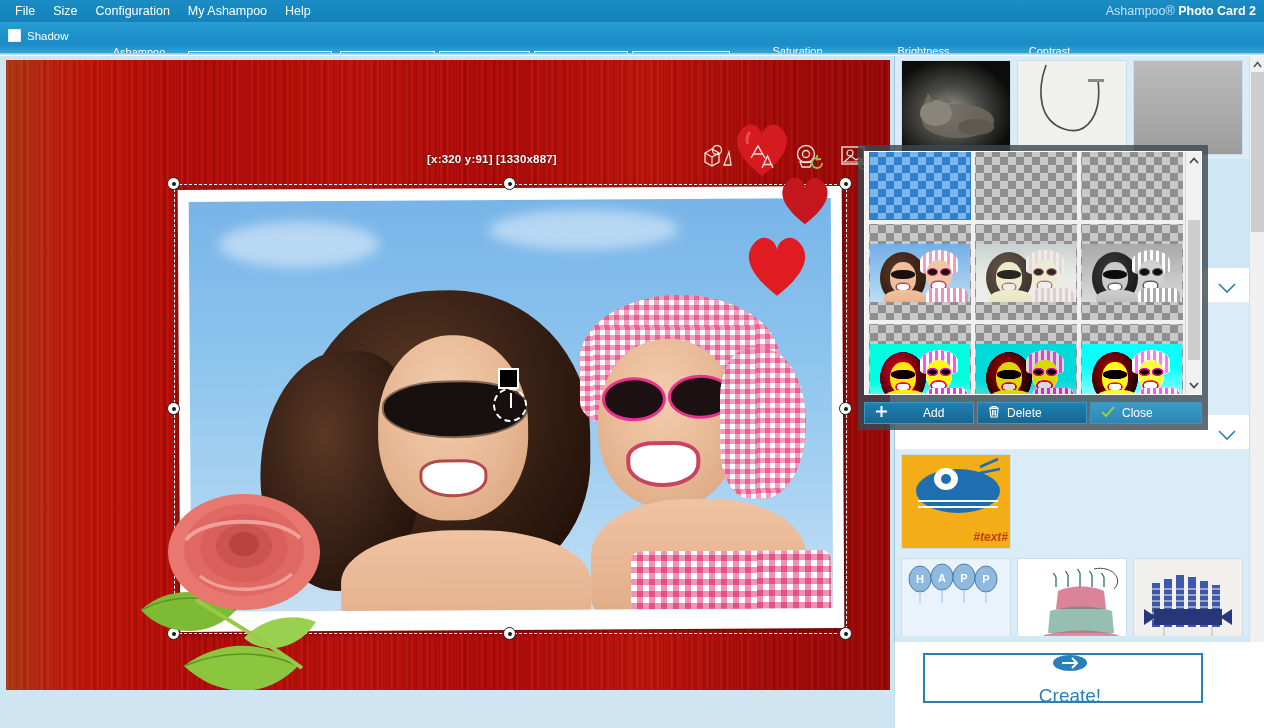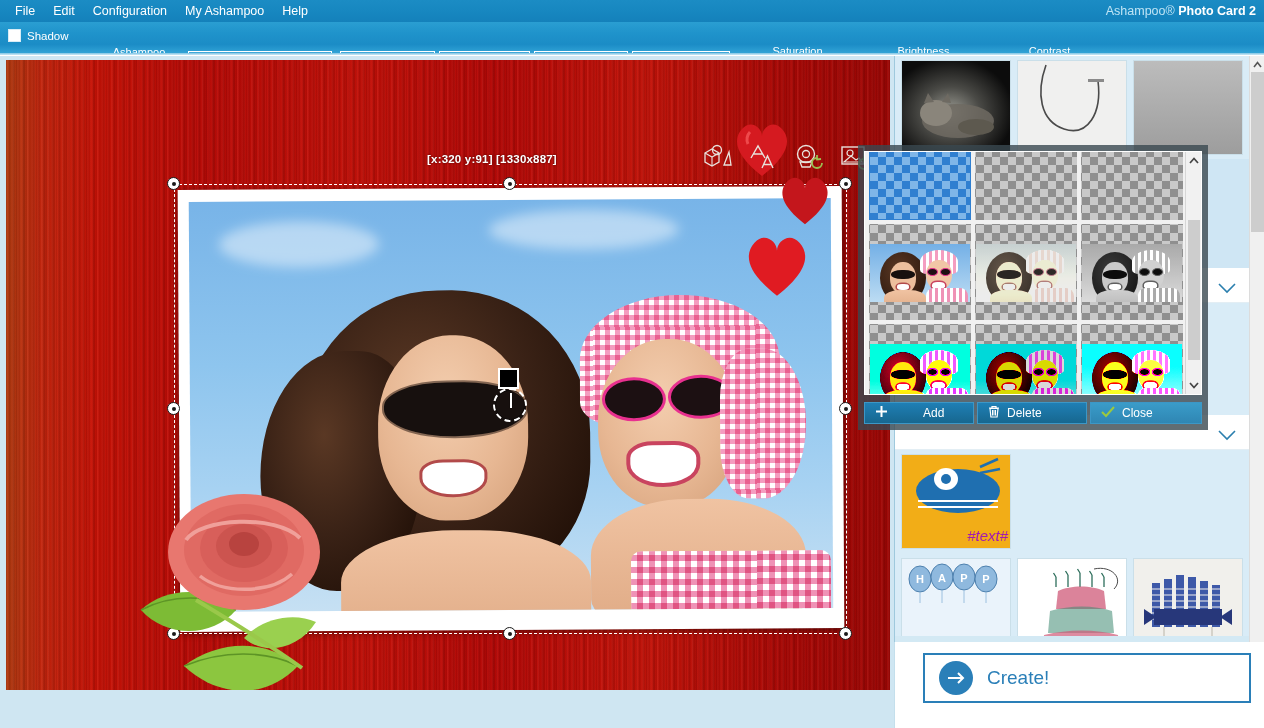--- a/index.html
+++ b/index.html
@@ -253,23 +253,23 @@
   #sb-vscroll .thumb-bar{
     position:absolute; left:1px; top:16px; width:13px; height:160px; background:#cdcdcd;
   }
 
   
   #create-area{
     position:absolute; left:894px; top:642px; width:370px; height:86px;
     background:#ffffff; border-left:1px solid #c4dfec;
   }
   #create-btn{
-    position:absolute; left:28px; top:11px; width:328px; height:50px;
+    position:absolute; left:28px; top:11px; width:280px; height:50px;
     border:2px solid #2a7fb8; background:#ffffff;
-    display:flex; align-items:center; gap:14px; padding-left:14px; cursor:default;
+    display:flex; align-items:center; gap:14px; padding-left:14px; cursor:default;flex-direction:column;
   }
   #create-btn .circ{
     width:34px; height:34px; border-radius:50%; background:#2a7fb8;
     display:flex; align-items:center; justify-content:center;
   }
   #create-btn .txt{ color:#2a7fb8; font-size:19px; }
 
   
   #bottom-strip{
     position:absolute; left:0; top:696px; width:894px; height:32px;
@@ -333,21 +333,21 @@
   }
   .dlg-btn.hot{
     background:linear-gradient(to bottom,#3a9cc9,#2f86b3);
   }
 </style>
 </head>
 <body>
 
 <div id="menubar">
   <div class="menu-item">File</div>
-  <div class="menu-item">Edit</div>
+  <div class="menu-item">Size</div>
   <div class="menu-item">Configuration</div>
   <div class="menu-item">My Ashampoo</div>
   <div class="menu-item">Help</div>
   <div id="brand">
     <span>Ashampoo</span><span>®</span>
     <b>Photo Card 2</b>
   </div>
 </div>
 
 <div id="toolbar">
@@ -604,21 +604,21 @@
     <div class="panel-body">
       <div class="thumb">
         <div style="position:absolute;inset:0;background:#f2ad17;"></div>
         <svg style="position:absolute;left:4px;top:2px;" width="100" height="66" viewBox="0 0 100 66">
           <ellipse cx="52" cy="34" rx="42" ry="22" fill="#1f6fb0"></ellipse>
           <ellipse cx="40" cy="22" rx="12" ry="11" fill="#ffffff"></ellipse>
           <ellipse cx="40" cy="22" rx="5" ry="5" fill="#1f6fb0"></ellipse>
           <path d="M12 44 L92 44 M12 50 L92 50" stroke="#ffffff" stroke-width="2"></path>
           <path d="M74 10 L92 2 M74 16 L94 12" stroke="#1f6fb0" stroke-width="2.5"></path>
         </svg>
-        <span style="position:absolute;right:2px;bottom:4px;color:#a21caf;font-style:italic;font-weight:normal;font-size:15px;">#text#</span>
+        <span style="position:absolute;right:2px;bottom:4px;color:#c2410c;font-style:italic;font-weight:bold;font-size:12px;">#text#</span>
       </div>
     </div>
 
     <div class="panel-body" style="padding-top:5px;">
       <div class="thumb" style="height:105px;">
         <div style="position:absolute;inset:0;background:#eaf3fb;"></div>
         <svg style="position:absolute;left:4px;top:4px;" width="100" height="62" viewBox="0 0 100 62">
           <g fill="#8fb9de" stroke="#4d80ae" stroke-width="1">
             <ellipse cx="14" cy="16" rx="11" ry="13"></ellipse>
               <ellipse cx="36" cy="14" rx="11" ry="13"></ellipse>

